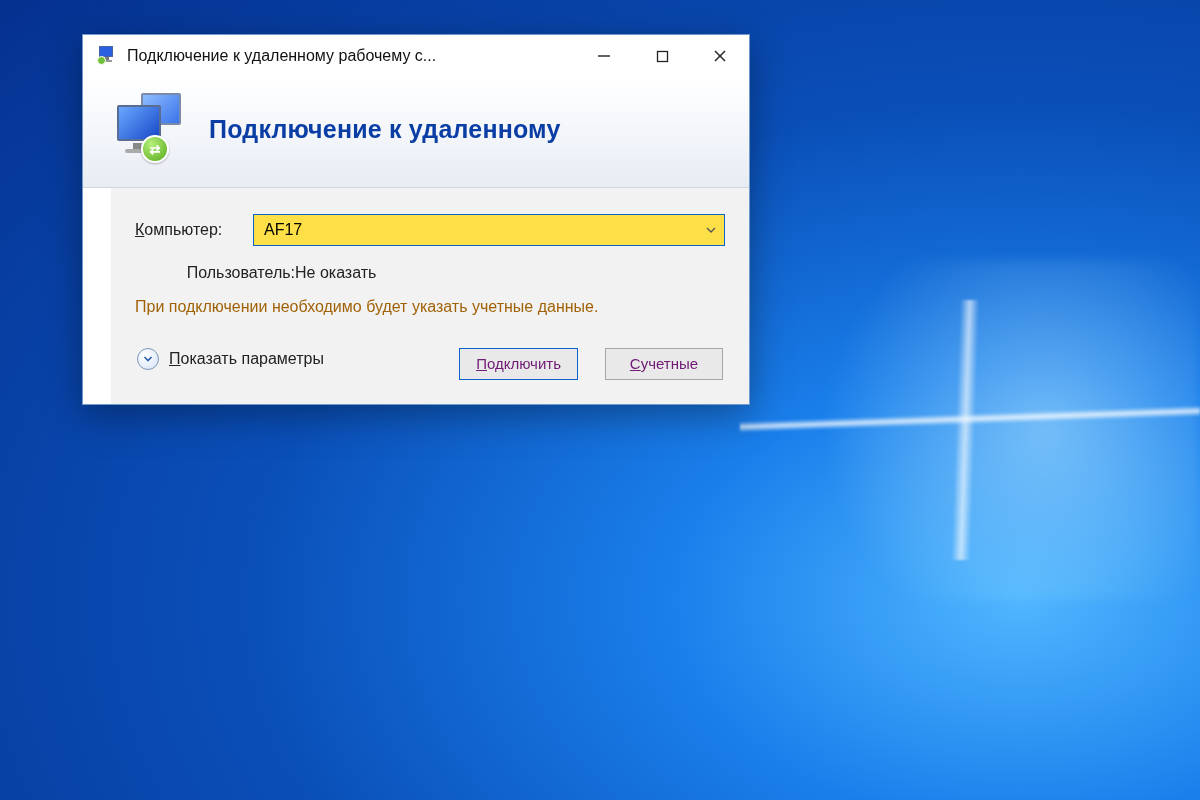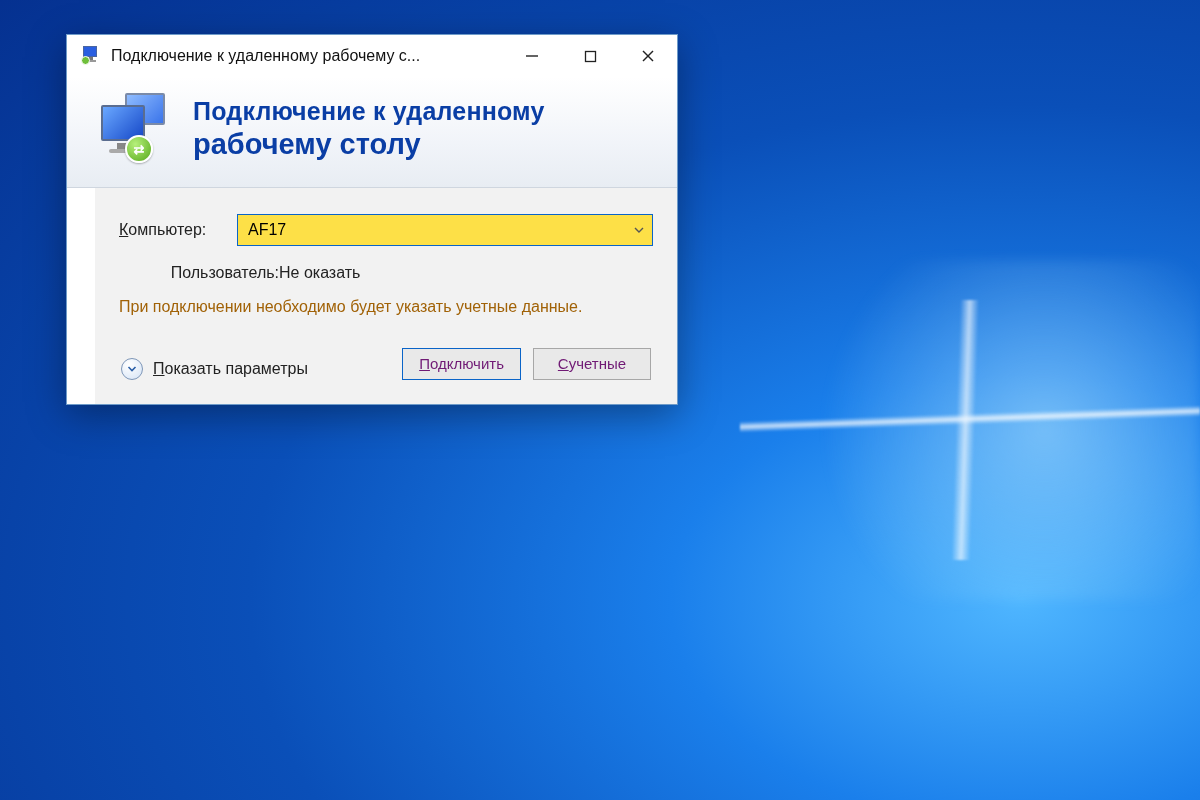--- a/index.html
+++ b/index.html
@@ -18,21 +18,21 @@
     filter: blur(1px);
     opacity: .9;
   }
   .lightglow {
     position: absolute; right: 0; top: 260px; width: 520px; height: 340px; pointer-events: none;
     background: radial-gradient(circle at 70% 50%, rgba(180,230,255,.55), rgba(180,230,255,0) 55%);
     filter: blur(6px);
   }
 
   .window {
-    position: absolute; left: 66px; top: 34px; width: 612px;
+    position: absolute; left: 82px; top: 34px; width: 668px;
     background: #fff;
     border: 1px solid #6e9bc9;
     box-shadow: 0 10px 36px rgba(0,0,0,.35);
   }
 
   .titlebar {
     height: 42px; display: flex; align-items: center; background: #fff;
   }
   .titlebar-icon {
     width: 20px; height: 20px; margin: 0 10px 0 14px; position: relative; flex: none;
@@ -73,21 +73,21 @@
     flex:1; height:32px; border:1px solid #0a64c8; background:#fde047; display:flex; align-items:center;
   }
   .combo input {
     flex:1; border:none; outline:none; height:100%; padding:0 10px; font-size:16px; font-family:inherit; background:transparent;
   }
   .combo .chev { width:28px; height:100%; display:flex; align-items:center; justify-content:center; color:#555; border-left:1px solid transparent; }
   .user-row { display:flex; align-items:center; margin-bottom: 14px; text-align: right; }
   .user-label { width: 160px; }
   .info-text { margin: 6px 0 24px 0; line-height:1.35; color:#a16207; max-width: 520px; }
 
-  .footer { display:flex; align-items:flex-end; gap:12px; padding: 6px 2px 6px 2px; }
+  .footer { display:flex; align-items:flex-start; gap:27px; padding: 6px 2px 6px 2px; }
   .expand { display:flex; align-items:center; gap:10px; flex:1; }
   .chev-circle {
     width:22px; height:22px; border-radius:50%; border:1px solid #7f97b8;
     background: radial-gradient(circle at 35% 30%, #fff, #d4e3f6);
     display:flex; align-items:center; justify-content:center;
   }
   .chev-circle svg { color:#2a5fa8; }
   .btn {
     min-width: 118px; height:32px; padding:0 16px; font-size:15px; font-family:inherit;
     background:#e9e9e9; border:1px solid #a7a7a7; color:#701a75;
@@ -137,21 +137,20 @@
     <div class="header">
       <div class="header-icon">
         <div class="mon-back"></div>
           <div class="mon-front"></div>
           <div class="stand2"></div>
           <div class="base2"></div>
         <div class="badge2">⇄</div>
       </div>
       <div class="header-text">
         <div class="header-line1">Подключение к удаленному</div>
-        <div class="header-line2">рабочему столу</div>
       </div>
     </div>
 
     <div class="body">
 
       <div class="row">
         <div class="label">
           <span class="ul-first"><span class="u">К</span><span>омпьютер:</span></span>
         </div>
         <div class="combo">

